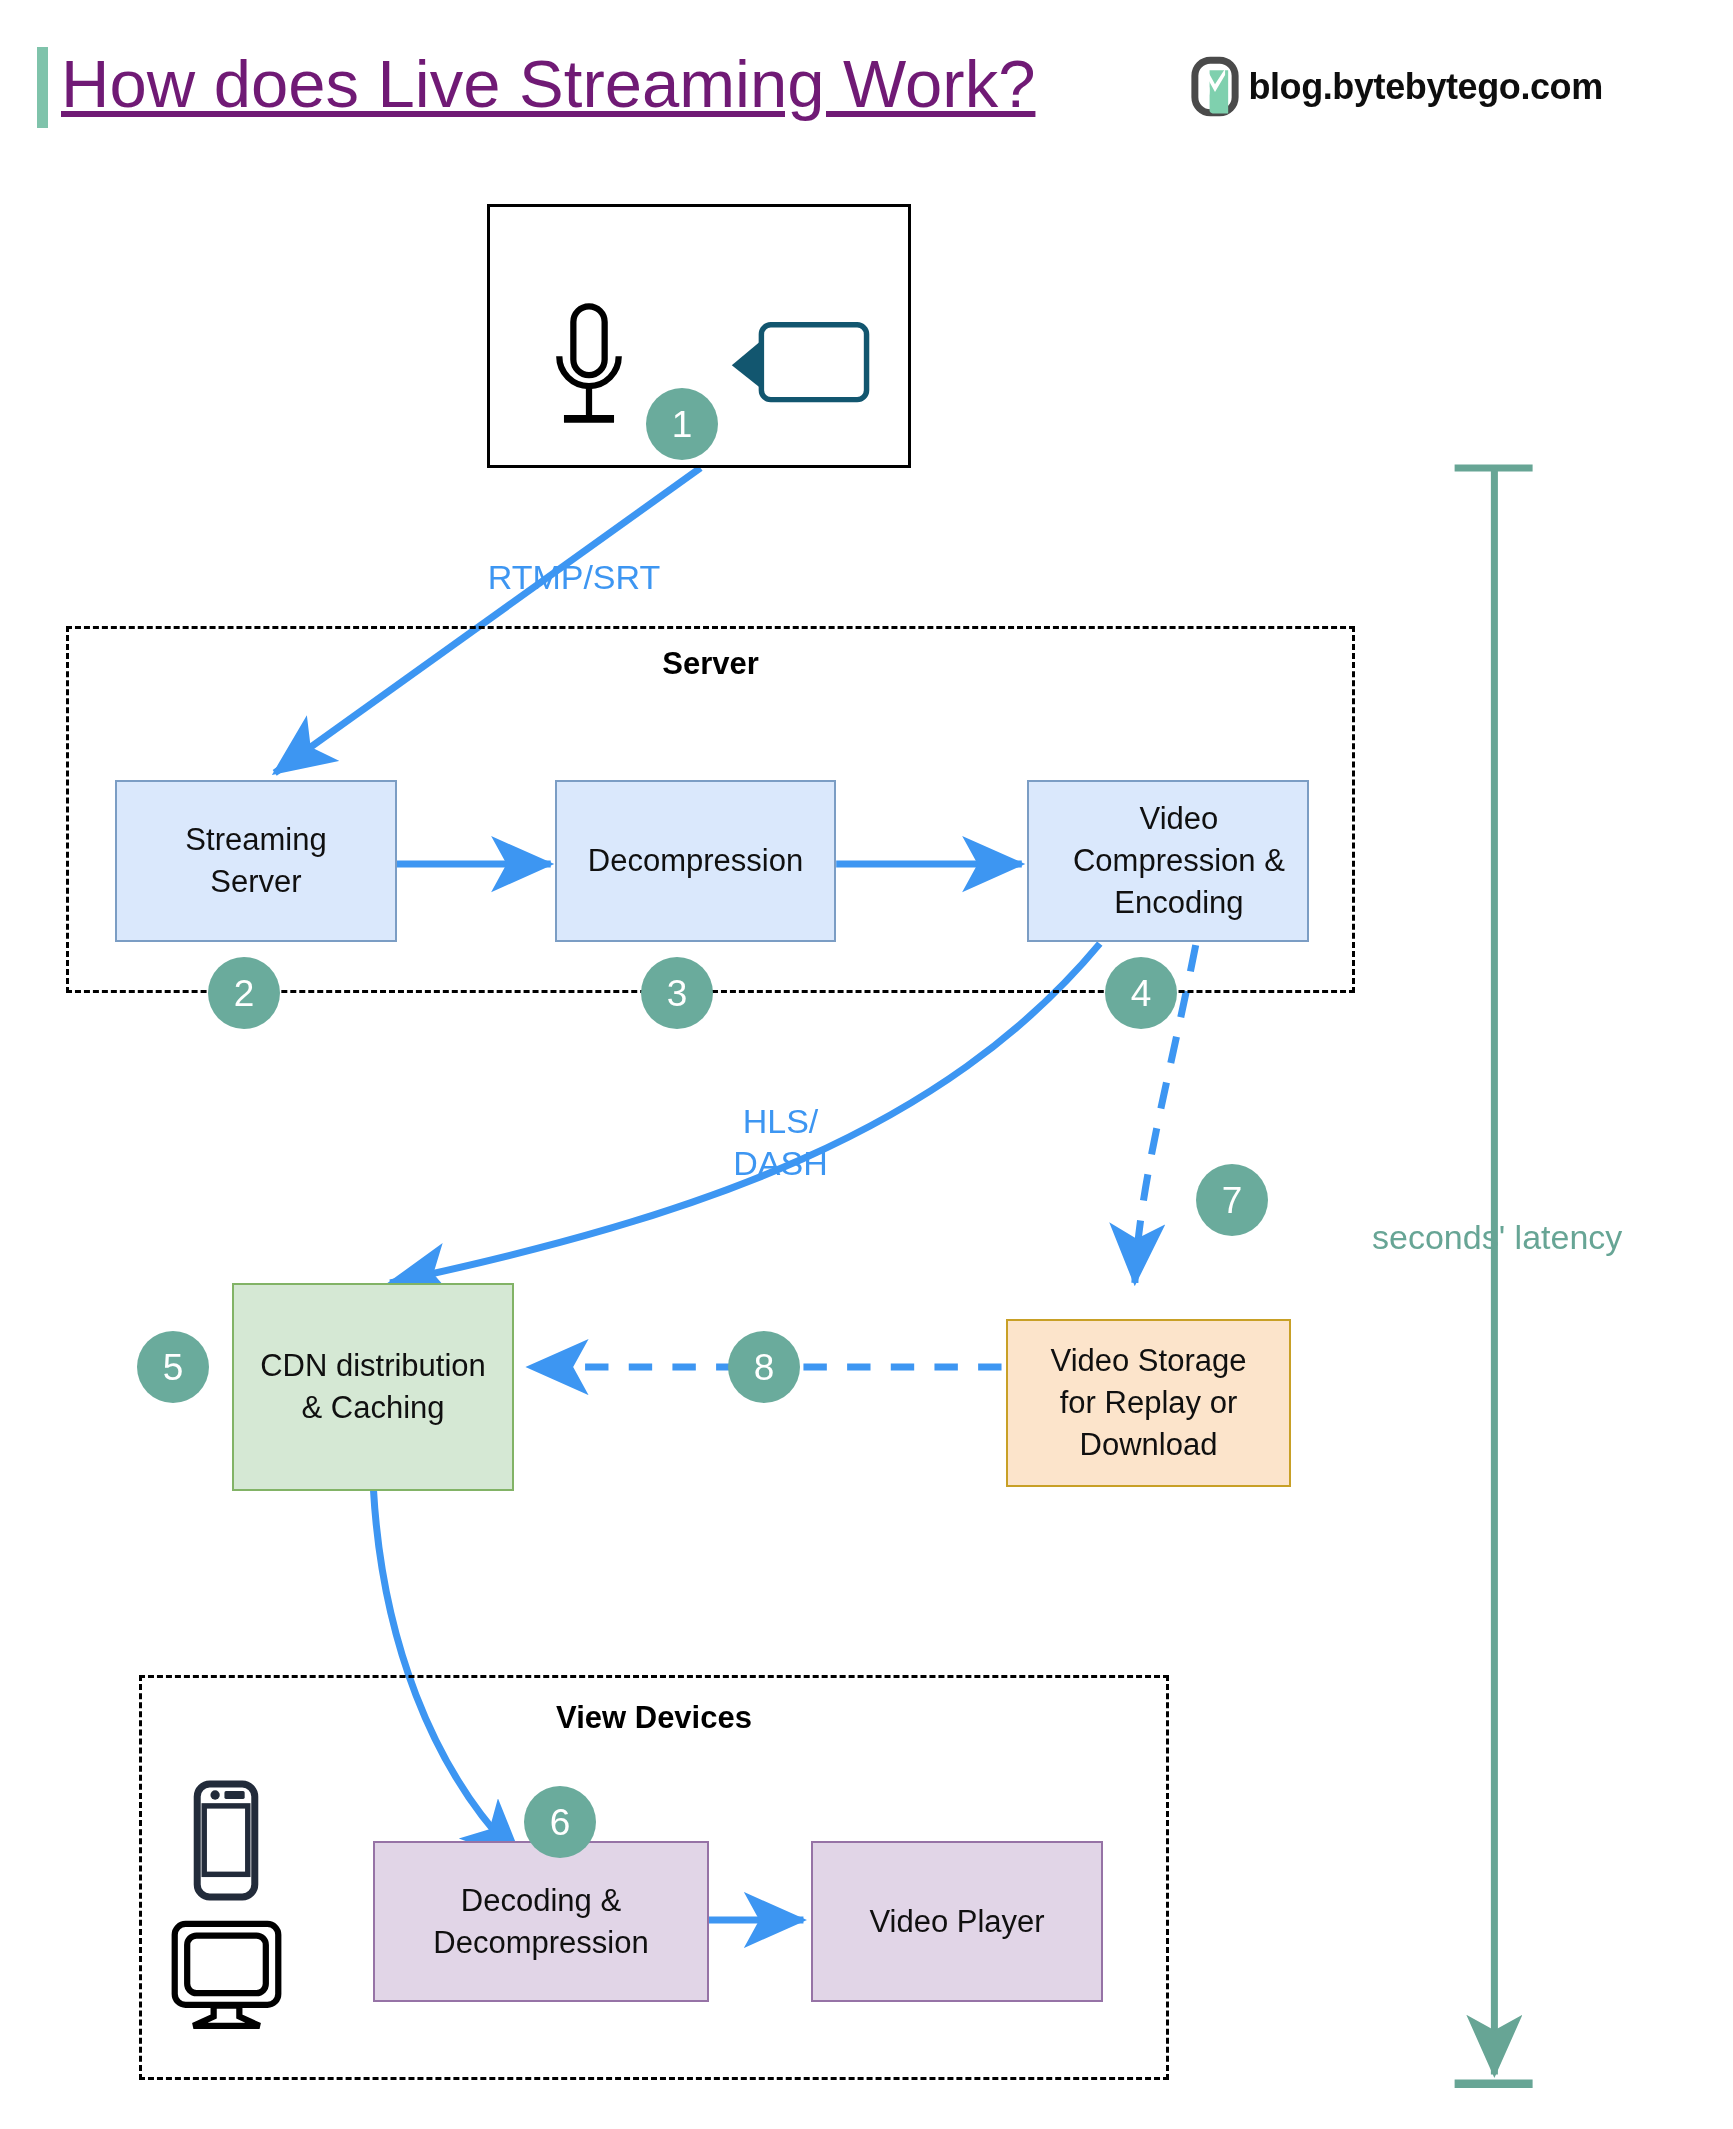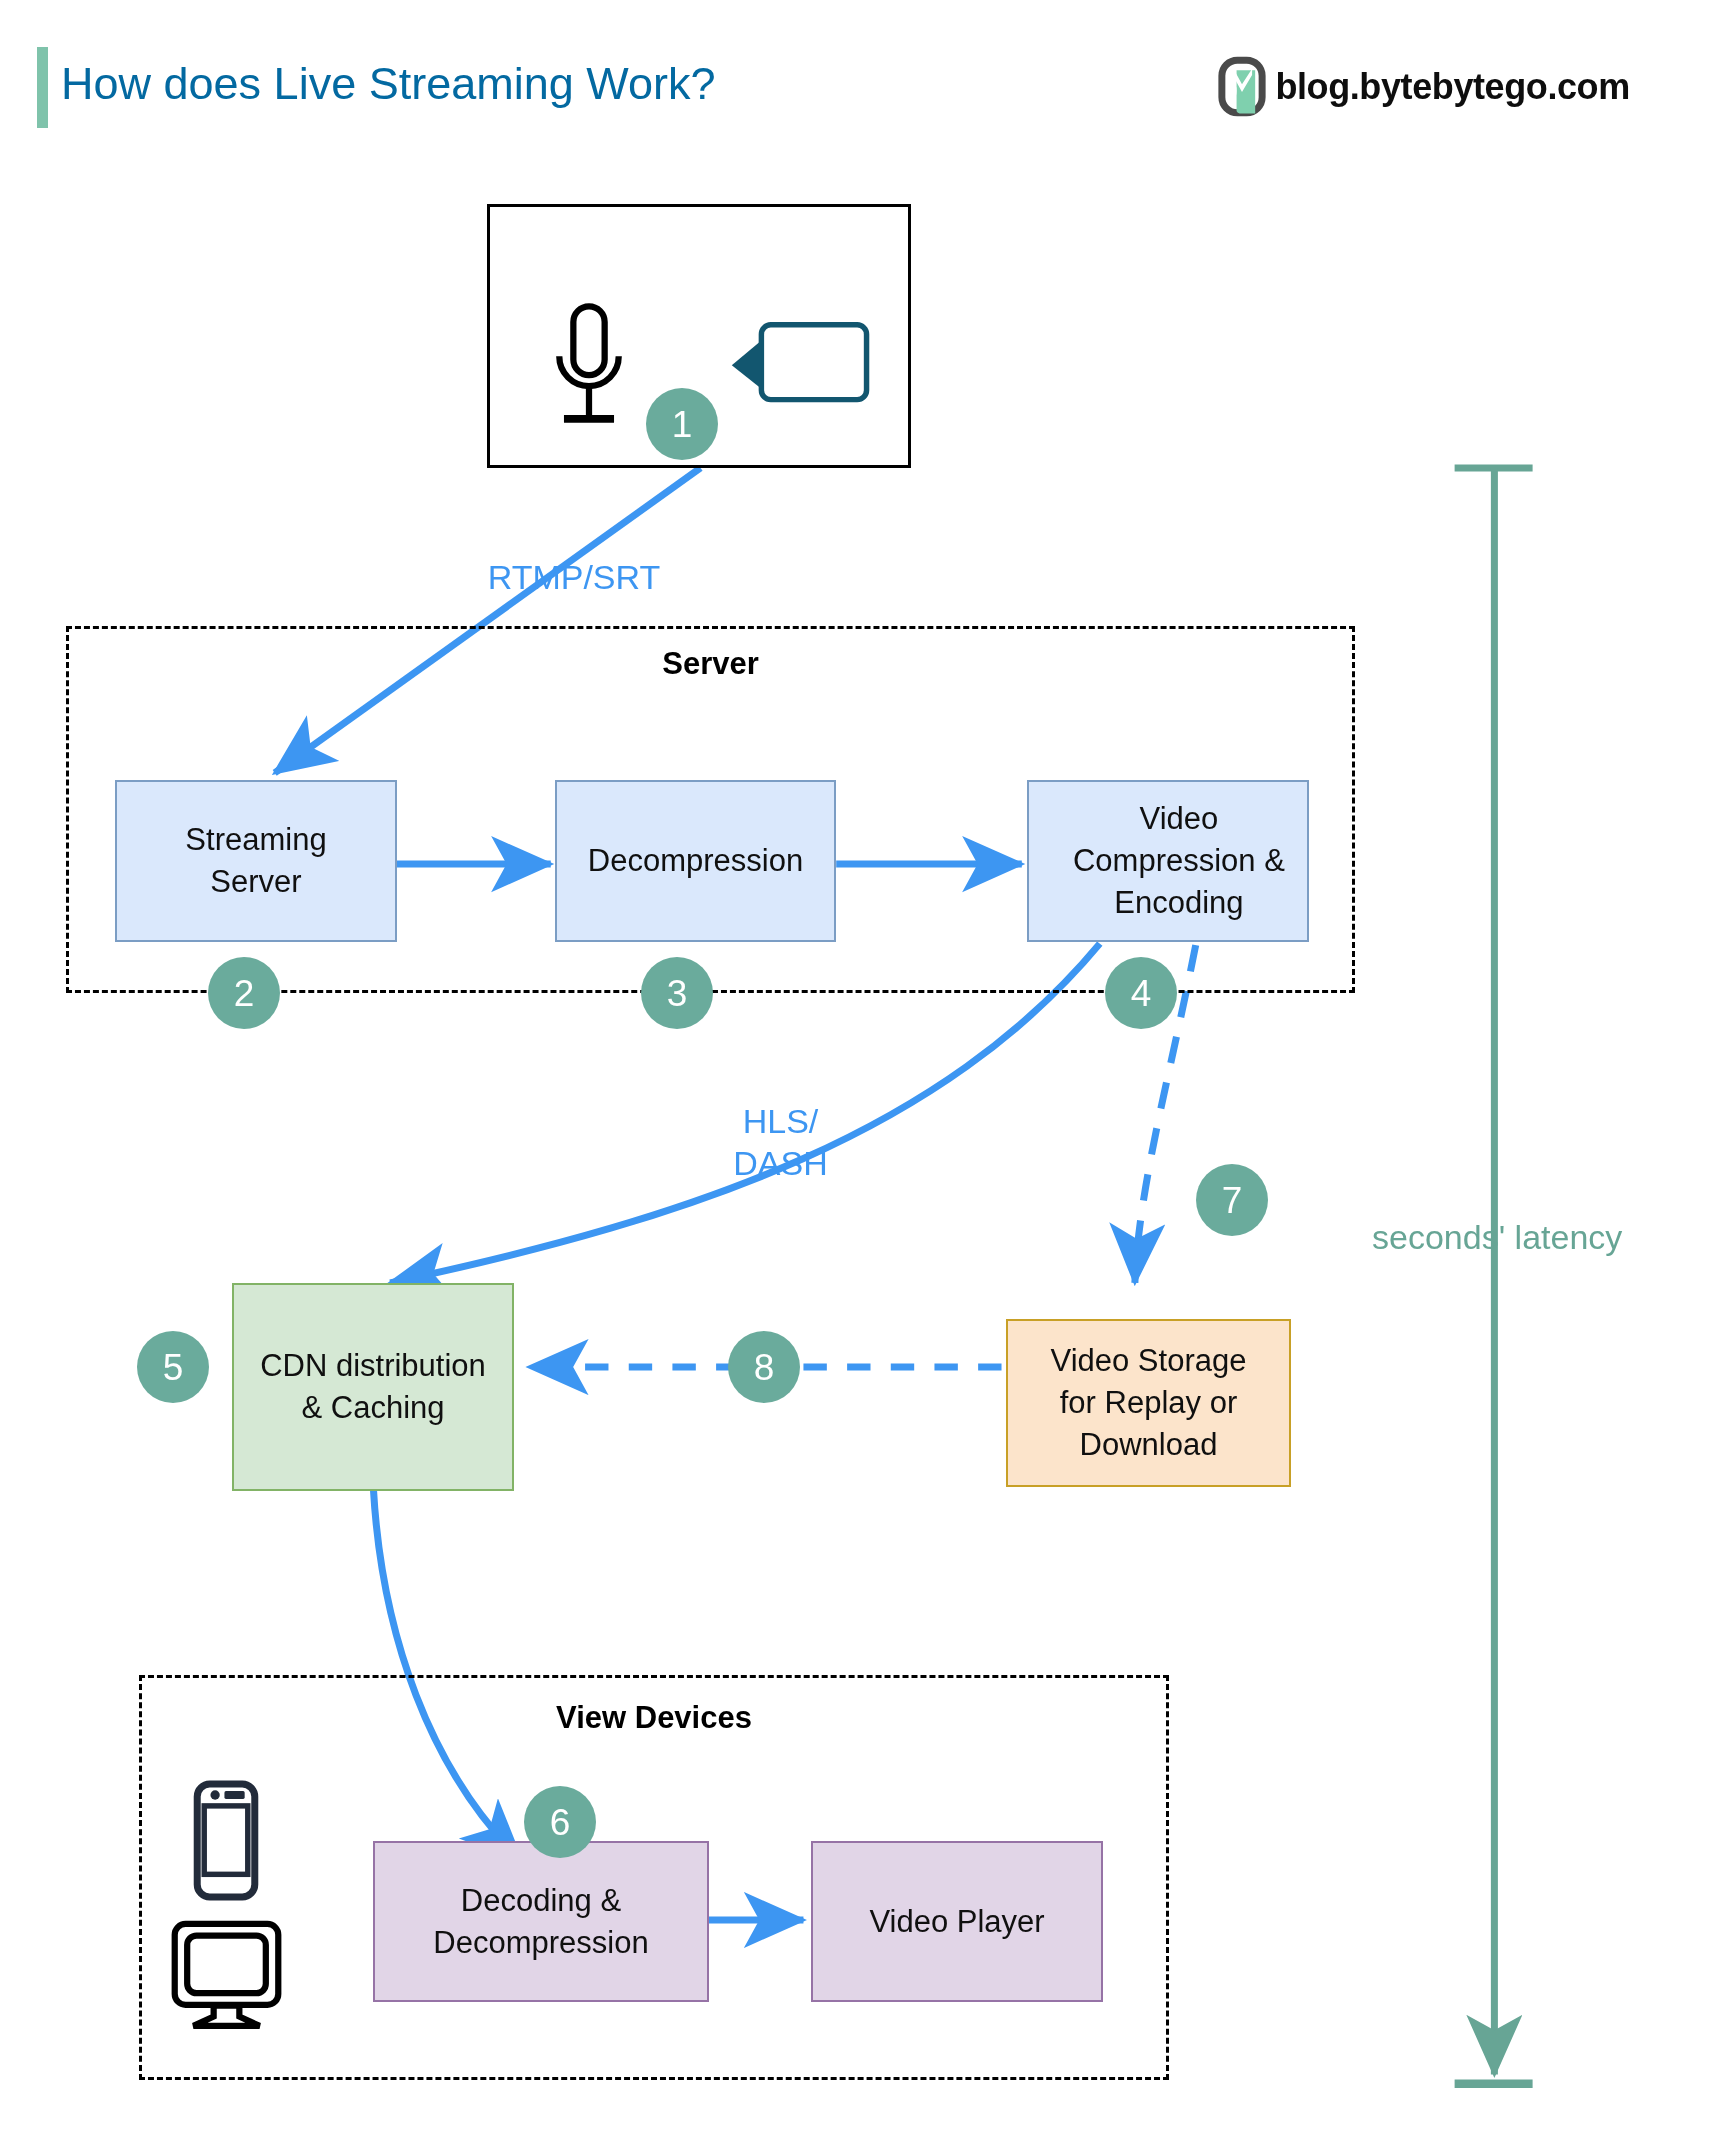--- a/index.html
+++ b/index.html
@@ -31,34 +31,34 @@
     left: 37px;
     top: 47px;
     width: 11px;
     height: 81px;
     background: #7fc3ab;
   }
   .page-title {
     position: absolute;
     left: 61px;
     top: 37px;
-    font-size: 45px;
+    font-size: 67px;
     line-height: 94px;
-    color: #0369a1;
+    color: #701a75;
     white-space: nowrap;
     font-weight: 400;
+    text-decoration: underline;
   }
   .brand {
     position: absolute;
     left: 1191px;
     top: 56px;
     display: flex;
     align-items: center;
     gap: 9.4px;
-    margin-left: 27px;
   }
   .brand-logo {
     width: 48px;
     height: 61px;
   }
   .brand-text {
     font-size: 36px;
     font-weight: 700;
     color: #0e0e0e;
     letter-spacing: -0.4px;

